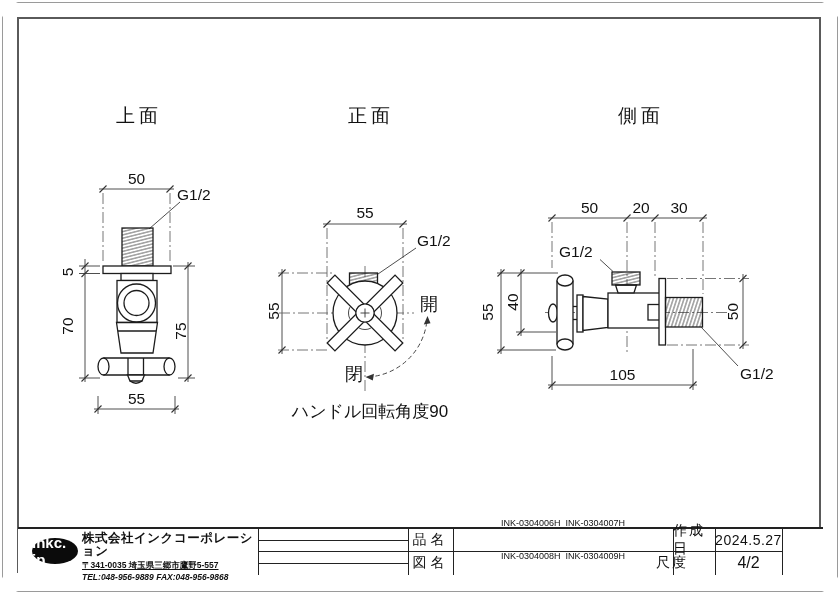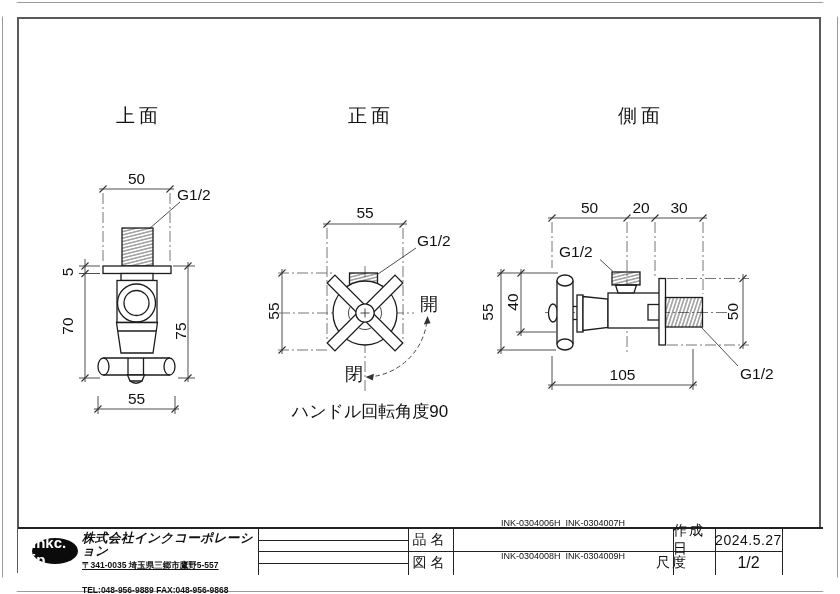--- a/index.html
+++ b/index.html
@@ -20,23 +20,23 @@
   .cl{stroke:#666;stroke-width:0.9;fill:none;stroke-dasharray:11 3 2 3;}
   .dash{stroke:#444;stroke-width:1;fill:none;stroke-dasharray:4.5 3;}
   
   .titleblock{position:absolute;left:18px;top:528px;width:805px;height:47px;background:#fff;}
   .tb-top{position:absolute;left:0;top:-1px;width:805px;height:2px;background:#222;}
   .vl{position:absolute;top:0;width:1px;height:47px;background:#222;}
   .hl{position:absolute;height:1px;background:#222;}
   .logo{position:absolute;left:14px;top:10px;width:46px;height:26px;background:#0b0b0b;border-radius:50%;
         color:#fff;font-size:15px;font-weight:bold;display:flex;align-items:center;justify-content:center;}
   .company{position:absolute;left:64px;top:2px;width:175px;height:44px;line-height:1;}
-  .company .cname{font-size:12.5px;font-weight:bold;letter-spacing:0.5px;margin-top:2px;font-style:italic;}
+  .company .cname{font-size:12.5px;font-weight:bold;letter-spacing:0.5px;margin-top:2px;}
   .company .caddr{font-size:8.5px;font-weight:bold;margin-top:4px;text-decoration:underline;}
-  .company .ctel{font-size:8.5px;font-weight:bold;margin-top:16px;}
+  .company .ctel{font-size:8.5px;font-weight:bold;margin-top:3px;font-style:italic;}
   .cell{position:absolute;display:flex;align-items:center;justify-content:center;box-sizing:border-box;}
   .lbl{font-size:14px;letter-spacing:4px;}
   .partnums{font-size:9px;line-height:11px;text-align:center;white-space:pre;}
   .dateval{font-size:14px;letter-spacing:0.5px;}
   .scaleval{font-size:16px;}
 </style>
 </head>
 <body>
 
 <div class="stage">
@@ -271,15 +271,15 @@
       <div class="partnums">
         <div>INK-0304006H  INK-0304007H</div>
         <div>INK-0304008H  INK-0304009H</div>
       </div>
     </div>
     <div class="cell lbl" style="left:390px;top:23px;width:45px;height:24px">図名</div>
     <div class="cell partnums" style="left:435px;top:23px;width:220px;height:24px"></div>
     <div class="cell lbl" style="left:655px;top:0;width:42px;height:23px;letter-spacing:2px">作成日</div>
     <div class="cell dateval" style="left:697px;top:0;width:67px;height:23px">2024.5.27</div>
     <div class="cell lbl" style="left:633px;top:23px;width:42px;height:24px;letter-spacing:2px">尺度</div>
-    <div class="cell scaleval" style="left:697px;top:23px;width:67px;height:24px">1/2</div>
+    <div class="cell scaleval" style="left:697px;top:23px;width:67px;height:24px">4/2</div>
   </div>
 </div>
 
 </body></html>

